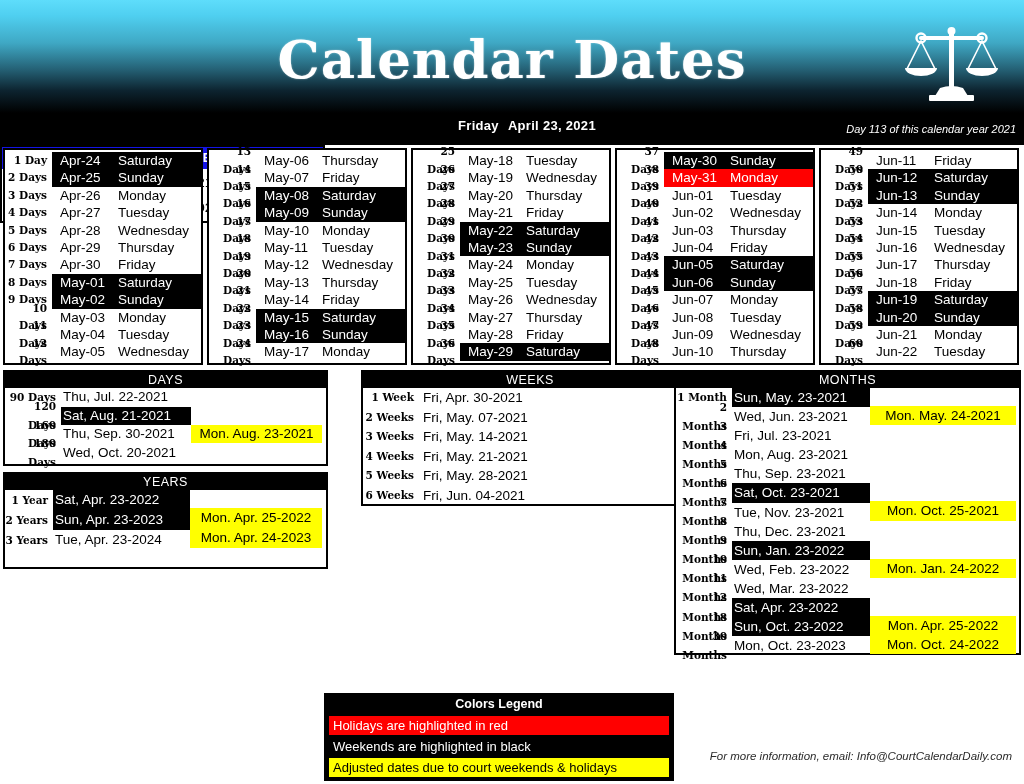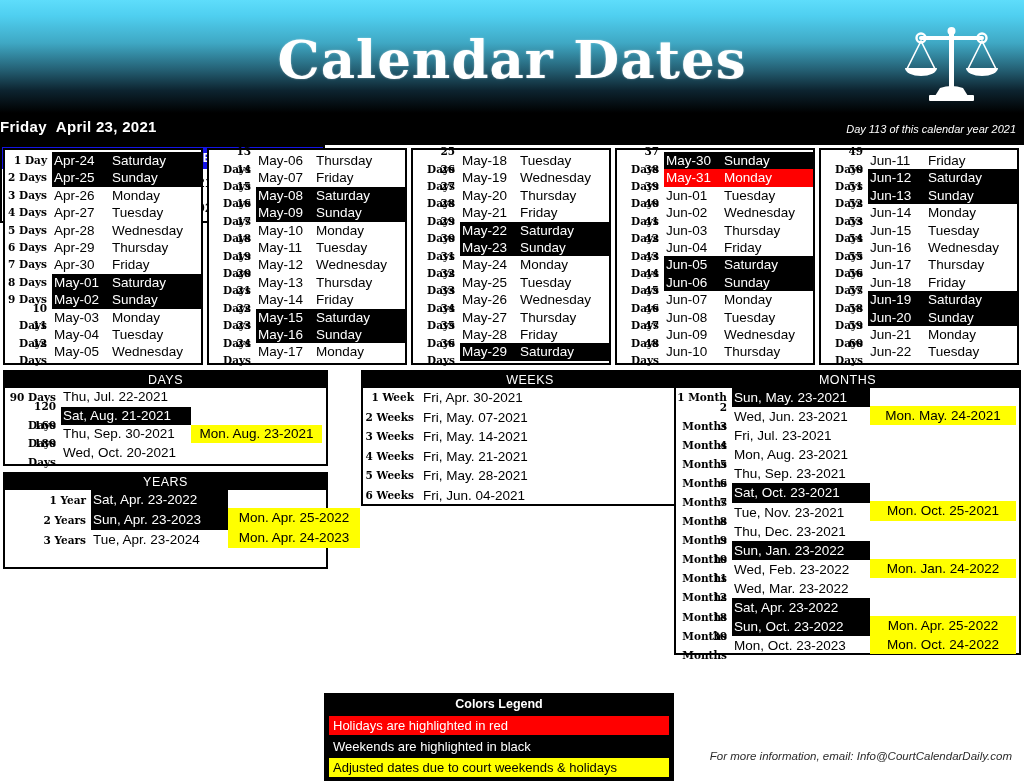--- a/index.html
+++ b/index.html
@@ -31,22 +31,24 @@
   .scales { position: absolute; right: 20px; top: 24px; width: 105px; height: 82px; }
 
   .datebar {
     position: relative;
     width: 1024px; height: 32px;
     background: #000000;
     color: #ffffff;
   }
   .datebar-center {
     position: absolute; left:0; right:0; top: 5px;
-    font-size: 15px; font-weight: bold;
+    text-align: center;
+    font-size: 13px; font-weight: bold;
     letter-spacing: .3px;
+    padding-left: 30px;
   }
   .datebar-center .wd { margin-right: 9px; }
   .datebar-right {
     position: absolute; right: 8px; top: 10px;
     font-size: 11px; font-style: italic; color: #ffffff;
   }
 
   
   .daygrid {
     position: absolute; top: 148px; left: 3px;
@@ -65,21 +67,21 @@
     font-size: 13.5px;
   }
   .dn {
     width: 47px; text-align: right; padding-right: 5px;
     font-family: "DejaVu Serif", serif;
     font-size: 10.5px; font-weight: bold; color: #000;
     flex: 0 0 47px;
   }
   .dd {
     flex: 1 1 auto; display: flex; align-items: center;
-    font-size: 13.5px; color: #000; padding-left: 2px;
+    font-size: 13.5px; color: #000; padding-left: 8px;
     height: 17.4px;
   }
   .dd .m { width: 58px; flex: 0 0 58px; }
   .dd .w { flex: 1 1 auto; }
   .drow.we .dd { background: #000000; color: #ffffff; }
   .drow.hol .dd { background: #FF0000; color: #ffffff; }
 
   
   .panel { position: absolute; border: 2px solid #000; background: #fff; }
   .panel-hd {
@@ -104,21 +106,21 @@
   .adj.yel { background: #FFFF00; }
 
   
   #days-panel { left: 3px; top: 370px; width: 325px; height: 96px; }
   #days-panel .sn { width: 56px; flex: 0 0 56px; }
   #days-panel .sv { width: 130px; flex: 0 0 130px; }
   #days-panel .adj { width: 131px; flex: 0 0 131px; }
 
   
   #years-panel { left: 3px; top: 472px; width: 325px; height: 97px; }
-  #years-panel .sn { width: 48px; flex: 0 0 48px; margin-left: 38px; }
+  #years-panel .sn { width: 48px; flex: 0 0 48px; }
   #years-panel .sv { width: 137px; flex: 0 0 137px; }
   #years-panel .adj { width: 132px; flex: 0 0 132px; }
   #years-panel .srow { height: 20px; line-height:20px; }
   #years-panel .sv, #years-panel .adj { height: 20px; }
 
   
   #wk-panel { left: 3px; top: 582px; width: 325px; height: 78px; border:2px solid #000; }
   .wk-hd {
     background: #1414E6; color: #fff; font-weight: bold;
     text-align: center; font-size: 13px; height: 22px; line-height: 22px;

